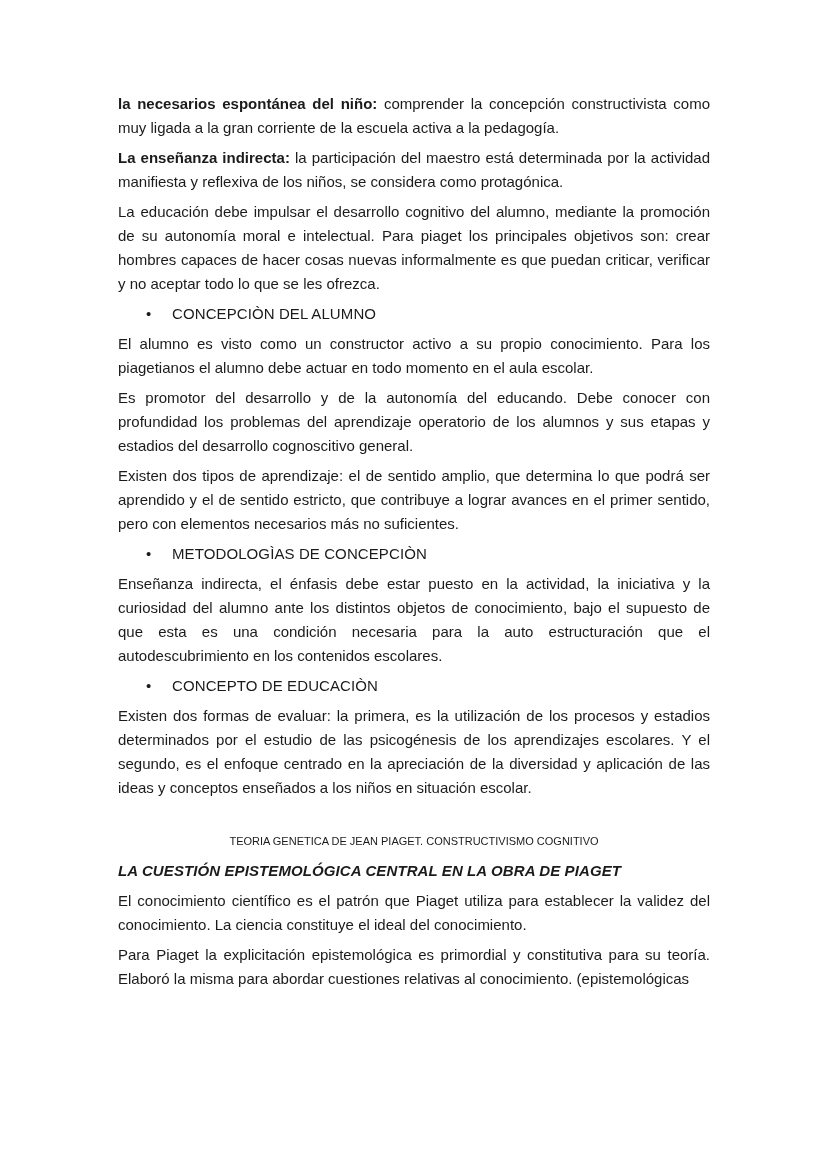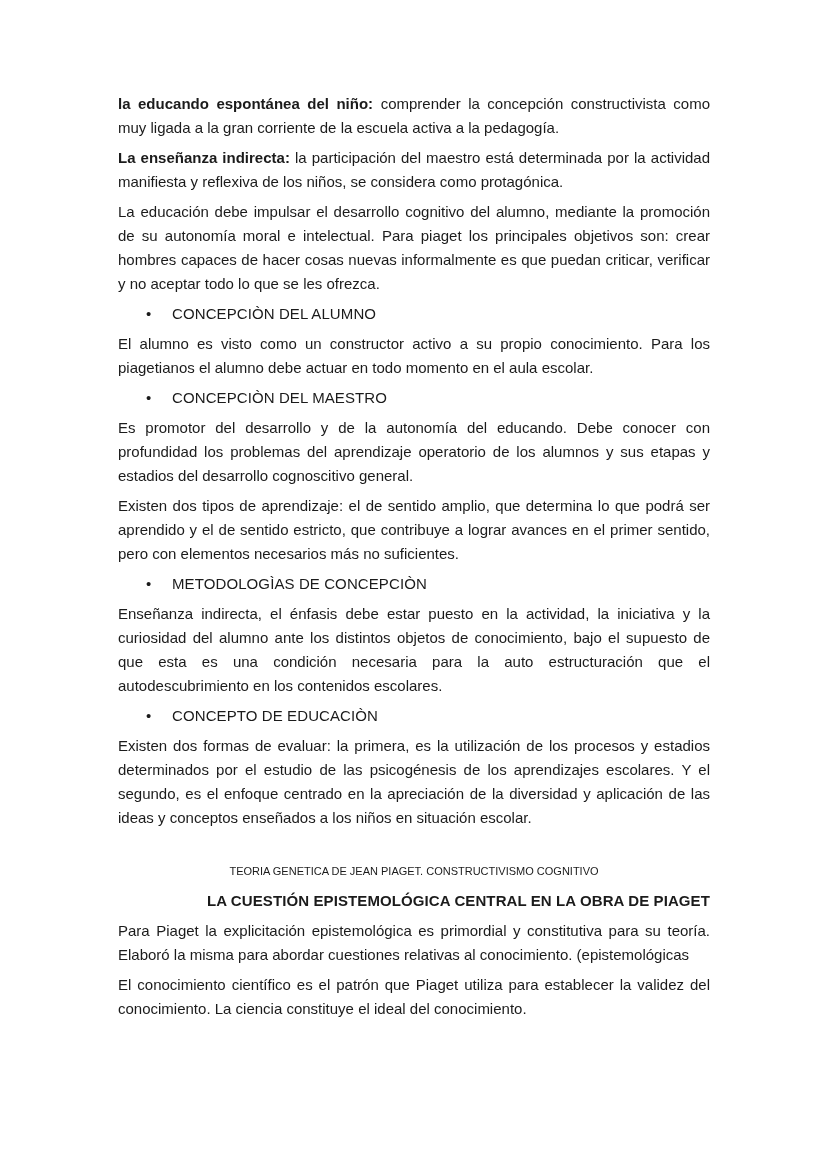--- a/index.html
+++ b/index.html
@@ -43,64 +43,61 @@
     line-height: 24px;
     text-align: center;
     font-weight: normal;
     margin-top: 29px;
     margin-bottom: 6px;
   }
   .bold-heading {
     font-size: 15px;
     line-height: 24px;
     font-weight: bold;
-    text-align: right;
+    text-align: left;
     margin-top: 6px;
     margin-bottom: 6px;
     letter-spacing: 0.1px;
+    font-style: italic;
   }
 </style>
 </head>
 <body>
 
 <div class="page">
 
-  <p class="body-par"><strong class="lead-term">la educando espontánea del niño:</strong><span> comprender la concepción constructivista como muy ligada a la gran corriente de la escuela activa a la pedagogía.</span></p>
+  <p class="body-par"><strong class="lead-term">la necesarios espontánea del niño:</strong><span> comprender la concepción constructivista como muy ligada a la gran corriente de la escuela activa a la pedagogía.</span></p>
 
   <p class="body-par"><strong class="lead-term">La enseñanza indirecta:</strong><span> la participación del maestro está determinada por la actividad manifiesta y reflexiva de los niños, se considera como protagónica.</span></p>
 
   <p class="body-par">La educación debe impulsar el desarrollo cognitivo del alumno, mediante la promoción de su autonomía moral e intelectual. Para piaget los principales objetivos son: crear hombres capaces de hacer cosas nuevas informalmente es que puedan criticar, verificar y no aceptar todo lo que se les ofrezca.</p>
 
   <div class="bullet-row">
     <span class="dot"></span>
     <span class="bullet-label">CONCEPCIÒN DEL ALUMNO</span>
   </div>
   <p class="body-par">El alumno es visto como un constructor activo a su propio conocimiento. Para los piagetianos el alumno debe actuar en todo momento en el aula escolar.</p>
 
-  <div class="bullet-row">
-    <span class="dot"></span>
-    <span class="bullet-label">CONCEPCIÒN DEL MAESTRO</span>
-  </div>
   <p class="body-par">Es promotor del desarrollo y de la autonomía del educando. Debe conocer con profundidad los problemas del aprendizaje operatorio de los alumnos y sus etapas y estadios del desarrollo cognoscitivo general.</p>
 
   <p class="body-par">Existen dos tipos de aprendizaje: el de sentido amplio, que determina lo que podrá ser aprendido y el de sentido estricto, que contribuye a lograr avances en el primer sentido, pero con elementos necesarios más no suficientes.</p>
 
   <div class="bullet-row">
     <span class="dot"></span>
     <span class="bullet-label">METODOLOGÌAS DE CONCEPCIÒN</span>
   </div>
   <p class="body-par">Enseñanza indirecta, el énfasis debe estar puesto en la actividad, la iniciativa y la curiosidad del alumno ante los distintos objetos de conocimiento, bajo el supuesto de que esta es una condición necesaria para la auto estructuración que el autodescubrimiento en los contenidos escolares.</p>
 
   <div class="bullet-row">
     <span class="dot"></span>
     <span class="bullet-label">CONCEPTO DE EDUCACIÒN</span>
   </div>
   <p class="body-par">Existen dos formas de evaluar: la primera, es la utilización de los procesos y estadios determinados por el estudio de las psicogénesis de los aprendizajes escolares. Y el segundo, es el enfoque centrado en la apreciación de la diversidad y aplicación de las ideas y conceptos enseñados a los niños en situación escolar.</p>
 
   <h2 class="center-heading">TEORIA GENETICA DE JEAN PIAGET. CONSTRUCTIVISMO COGNITIVO</h2>
 
   <h3 class="bold-heading">LA CUESTIÓN EPISTEMOLÓGICA CENTRAL EN LA OBRA DE PIAGET</h3>
 
+  <p class="body-par">El conocimiento científico es el patrón que Piaget utiliza para establecer la validez del conocimiento. La ciencia constituye el ideal del conocimiento.</p>
+
   <p class="body-par">Para Piaget la explicitación epistemológica es primordial y constitutiva para su teoría. Elaboró la misma para abordar cuestiones relativas al conocimiento. (epistemológicas</p>
-
-  <p class="body-par">El conocimiento científico es el patrón que Piaget utiliza para establecer la validez del conocimiento. La ciencia constituye el ideal del conocimiento.</p>
 
 </div>
 
 </body></html>

